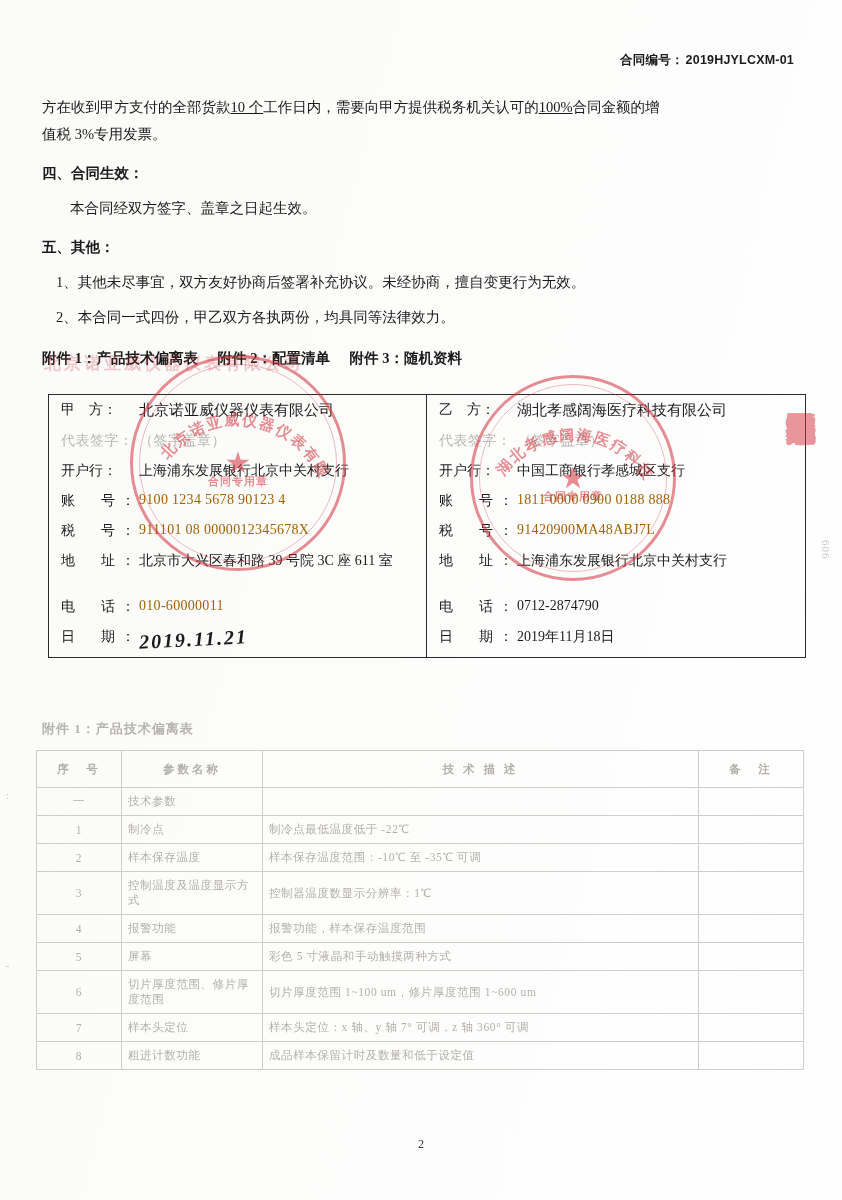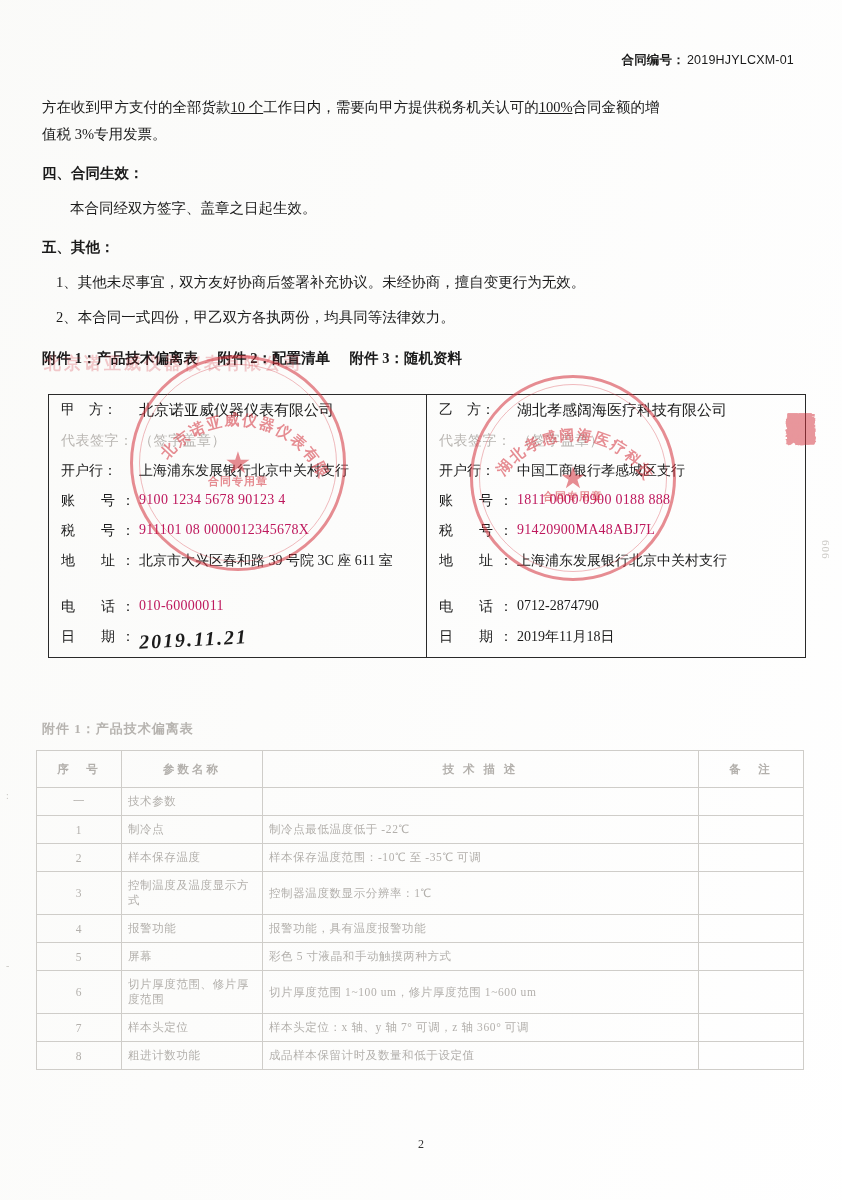--- a/index.html
+++ b/index.html
@@ -32,21 +32,21 @@
     position: absolute;
     top: 52px;
     right: 48px;
     font-size: 12.5px;
     font-weight: bold;
     letter-spacing: 0.2px;
     font-family: "Liberation Sans", sans-serif;
     white-space: nowrap;
   }
   .contract-no .label { font-weight: bold; }
-  .contract-no .value { font-weight: normal; margin-left: 2px; }
+  .contract-no .value { font-weight: bold; margin-left: 2px; }
 
   .body-text {
     position: absolute;
     left: 42px;
     right: 29px;
     top: 94px;
     font-size: 14.5px;
     line-height: 27px;
     text-align: justify;
   }
@@ -110,21 +110,21 @@
   }
   .sig-val.big {
     font-size: 15px;
   }
   .faded {
     color: #b9b6b2;
     filter: blur(0.6px);
     letter-spacing: 0.5px;
   }
   .faded2 {
-    color: #be185d;
+    color: #a16207;
     filter: blur(0.5px);
     letter-spacing: 0.3px;
   }
   .handwriting {
     font-family: "Liberation Serif", serif;
     font-size: 20px;
     font-style: italic;
     color: #1b1b1b;
     letter-spacing: 2px;
     transform: rotate(-3deg) ;
@@ -409,21 +409,21 @@
       </tr>
       <tr>
         <td class="c-no">3</td>
         <td class="c-name">控制温度及温度显示方式</td>
         <td class="c-desc">控制器温度数显示分辨率：1℃</td>
         <td class="c-remark"></td>
       </tr>
       <tr>
         <td class="c-no">4</td>
         <td class="c-name">报警功能</td>
-        <td class="c-desc">报警功能，具有温度报警功能</td>
+        <td class="c-desc">报警功能，样本保存温度范围</td>
         <td class="c-remark"></td>
       </tr>
       <tr>
         <td class="c-no">5</td>
         <td class="c-name">屏幕</td>
         <td class="c-desc">彩色 5 寸液晶和手动触摸两种方式</td>
         <td class="c-remark"></td>
       </tr>
       <tr>
         <td class="c-no">6</td>

